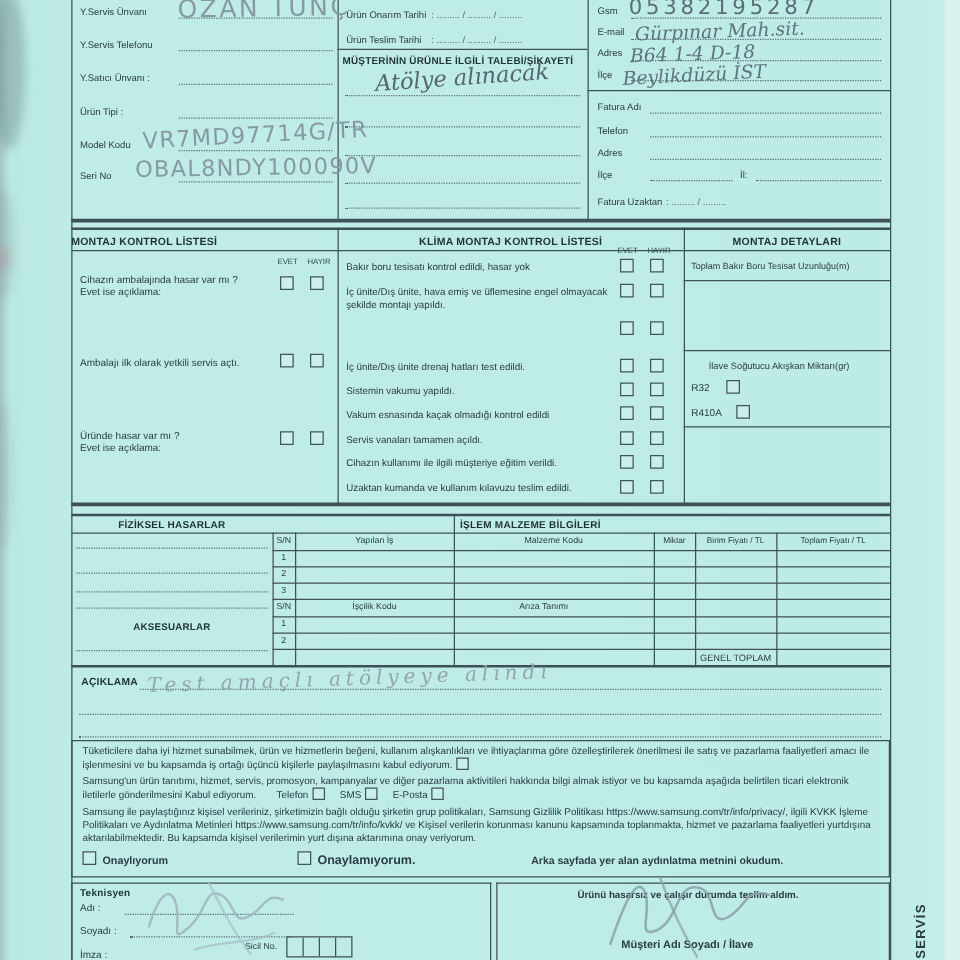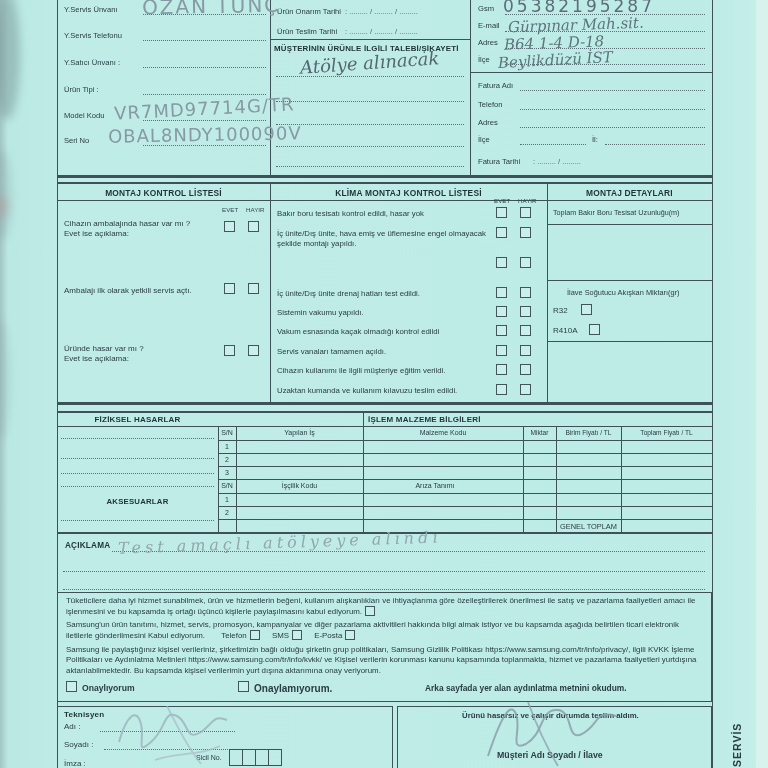--- a/index.html
+++ b/index.html
@@ -90,32 +90,32 @@
   <div class="lbl" style="left:478px;top:81px;">Fatura Adı</div>
   <div class="lbl" style="left:478px;top:100px;">Telefon</div>
   <div class="lbl" style="left:478px;top:118px;">Adres</div>
   <div class="lbl" style="left:478px;top:135px;">İlçe</div>
   <div class="lbl" style="left:592px;top:135px;">İl:</div>
   <div class="dot" style="left:520px;top:90px;width:185px;"></div>
   <div class="dot" style="left:520px;top:109px;width:185px;"></div>
   <div class="dot" style="left:520px;top:127px;width:185px;"></div>
   <div class="dot" style="left:520px;top:144px;width:66px;"></div>
   <div class="dot" style="left:605px;top:144px;width:100px;"></div>
-  <div class="lbl" style="left:478px;top:157px;">Fatura Tarihi</div>
+  <div class="lbl" style="left:478px;top:157px;">Fatura Uzaktan</div>
   <div class="dots" style="left:533px;top:157px;">: ......... / .........</div>
 
   <div class="hl" style="left:57px;top:182px;width:655px;height:1.5px;"></div>
   <div class="hl" style="left:57px;top:402px;width:655px;height:2.5px;"></div>
   <div class="vl" style="left:270px;top:182px;height:221px;"></div>
   <div class="vl" style="left:547px;top:182px;height:221px;"></div>
   <div class="hl" style="left:57px;top:200px;width:213px;"></div>
   <div class="hl" style="left:270px;top:200px;width:277px;"></div>
   <div class="hl" style="left:547px;top:200px;width:165px;"></div>
 
-  <div class="hdr" style="left:57px;top:188px;width:213px;text-align:center;">MONTAJ KONTROL LİSTESİ</div>
+  <div class="hdr" style="left:57px;top:188px;width:213px;">MONTAJ KONTROL LİSTESİ</div>
   <div class="tiny" style="left:222px;top:206px;">EVET</div>
   <div class="tiny" style="left:246px;top:206px;">HAYIR</div>
   <div class="lbl8" style="left:64px;top:219px;">Cihazın ambalajında hasar var mı ?</div>
   <div class="lbl8" style="left:64px;top:229px;">Evet ise açıklama:</div>
   <span class="cb" style="left:224px;top:221px;"></span>
   <span class="cb" style="left:248px;top:221px;"></span>
   <div class="lbl8" style="left:64px;top:286px;">Ambalajı ilk olarak yetkili servis açtı.</div>
   <span class="cb" style="left:224px;top:283px;"></span>
   <span class="cb" style="left:248px;top:283px;"></span>
   <div class="lbl8" style="left:64px;top:344px;">Üründe hasar var mı ?</div>

